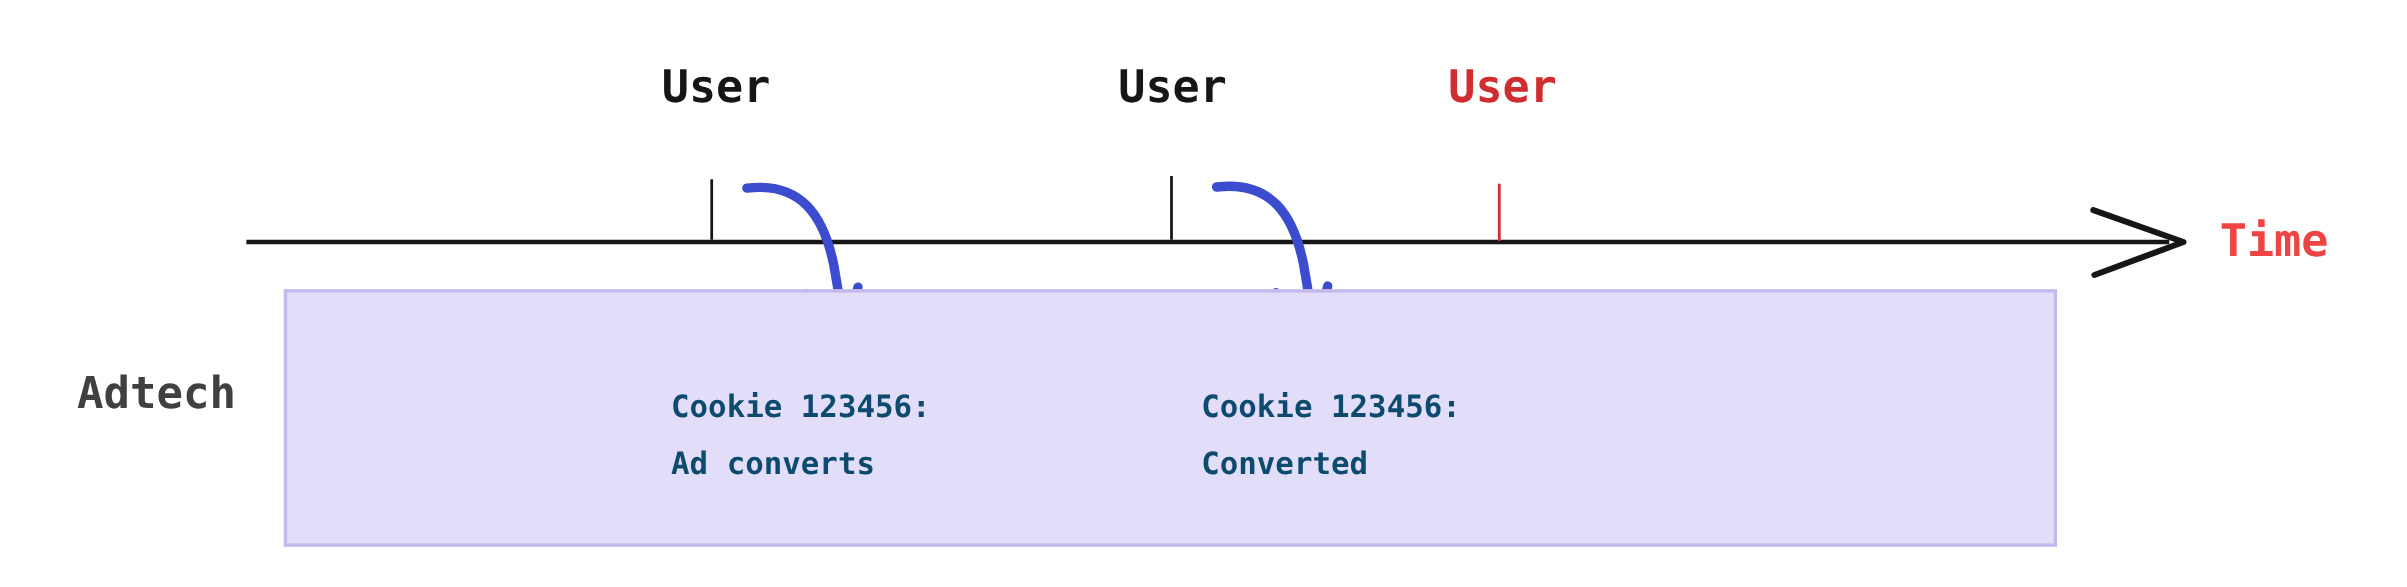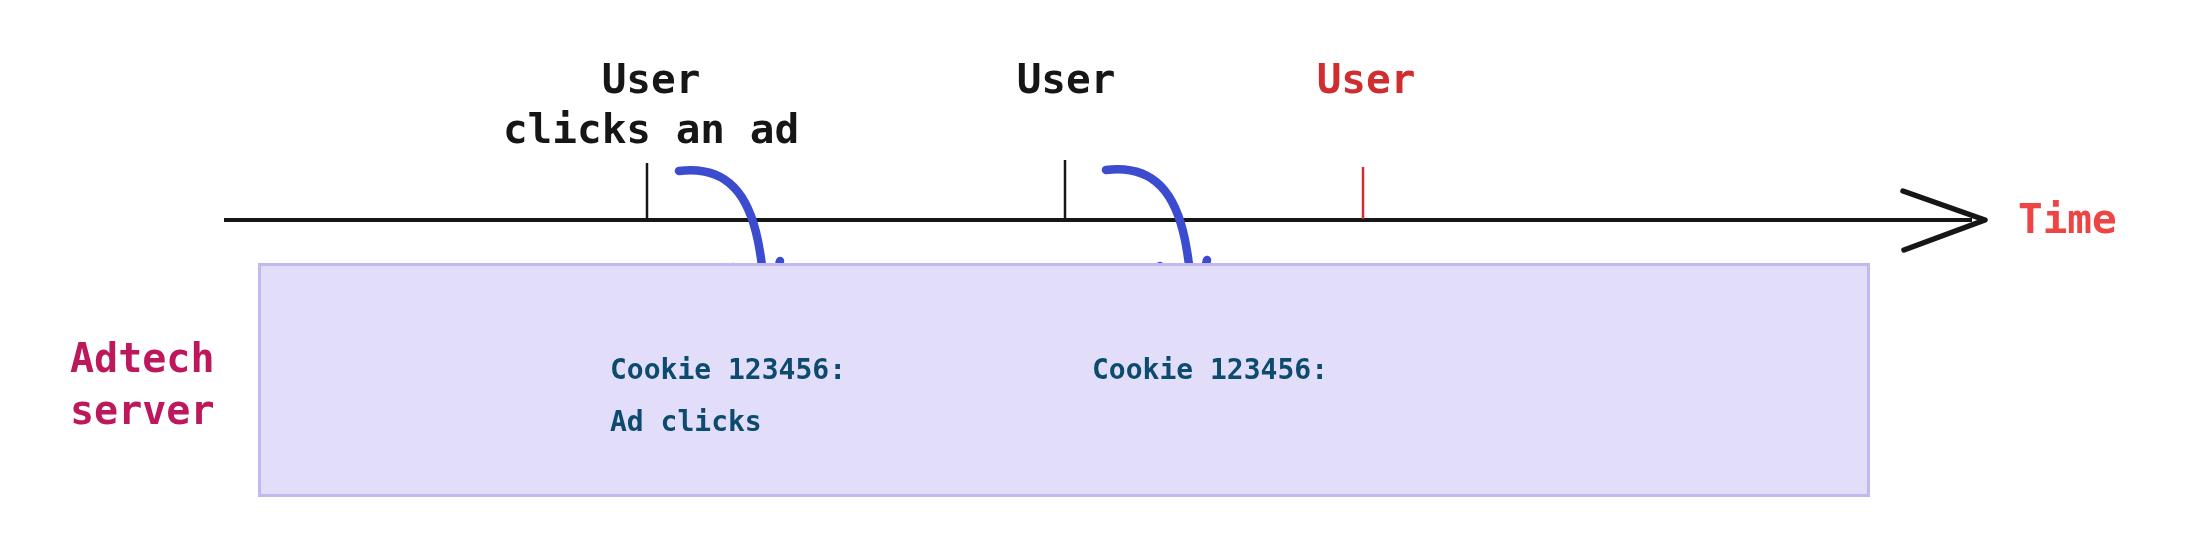--- a/index.html
+++ b/index.html
@@ -47,21 +47,21 @@
     background: #e2ddf8;
     border: 3px solid #c4b8ef;
   }
   .server-label {
     position: absolute;
     left: 70px;
     top: 332px;
     font-size: 40px;
     line-height: 52px;
     font-weight: bold;
-    color: #be185d;
+    color: #404040;
     white-space: nowrap;
   }
   .cookie-record {
     position: absolute;
     top: 344px;
     font-size: 28px;
     line-height: 52px;
     font-weight: bold;
     color: #0c4a6e;
     white-space: nowrap;
@@ -93,37 +93,36 @@
     <g>
       <path d="M 1106 170 C 1156 164, 1176 196, 1185 240 C 1192 276, 1193 304, 1193 321" fill="none" stroke="#3b4cce" stroke-width="8.5" stroke-linecap="round"></path>
       <polyline points="1160,266 1192,326 1207,260" fill="none" stroke="#3b4cce" stroke-width="8.5" stroke-linecap="round" stroke-linejoin="round"></polyline>
     </g>
   </svg>
 
   <div class="server-box"></div>
 
   <div class="event-label" style="left:651px">
     <div>User</div>
-    <div>clicks an ad</div>
   </div>
   <div class="event-label" style="left:1066px">
     <div>User</div>
   </div>
   <div class="event-label red" style="left:1366px">
     <div>User</div>
   </div>
 
   <div class="time-label">Time</div>
 
   <div class="server-label">
     <div>Adtech</div>
-    <div>server</div>
   </div>
 
   <div class="cookie-record first">
     <div>Cookie 123456:</div>
-    <div>Ad clicks</div>
+    <div>Ad converts</div>
   </div>
   <div class="cookie-record second">
     <div>Cookie 123456:</div>
+    <div>Converted</div>
   </div>
 
 </div>
 
 </body></html>

